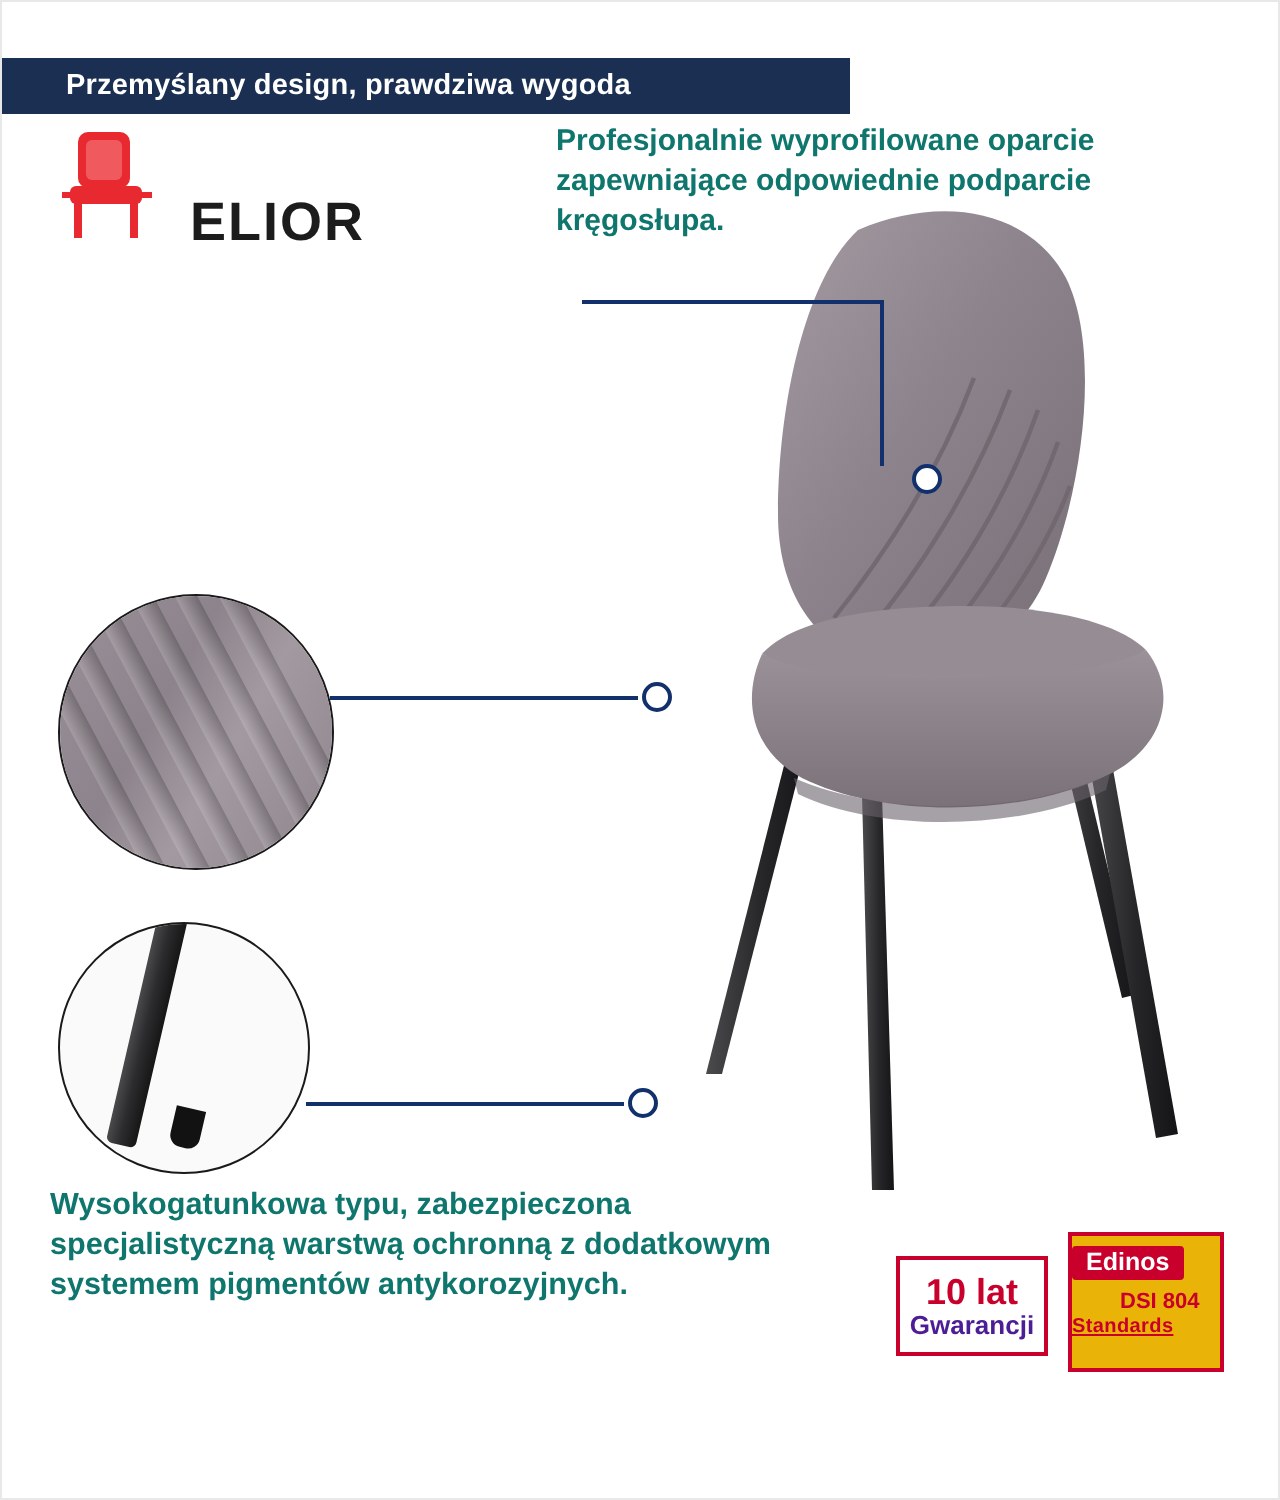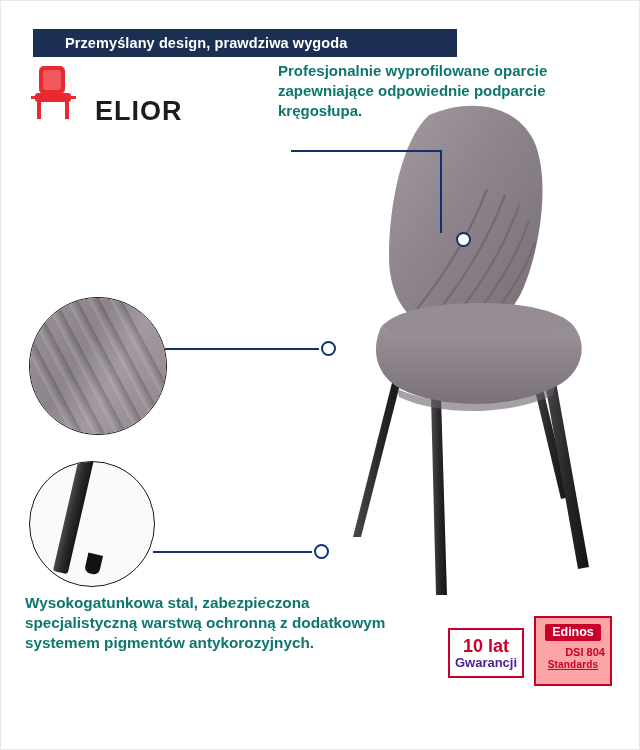--- a/index.html
+++ b/index.html
@@ -28,21 +28,20 @@
     position: absolute;
     left: 0;
     top: 28px;
     width: 424px;
     height: 28px;
     background: #1a2f52;
     display: flex;
     align-items: center;
     padding-left: 32px;
     box-sizing: border-box;
-    margin-left: 32px;
   }
   .banner-text {
     color: #ffffff;
     font-size: 14.5px;
     font-weight: bold;
     letter-spacing: 0.1px;
     white-space: nowrap;
   }
 
   
@@ -210,24 +209,23 @@
     font-size: 13px;
     font-weight: bold;
   }
   .badge-edinos {
     position: absolute;
     left: 533px;
     top: 615px;
     width: 78px;
     height: 70px;
     border: 2px solid #c9002b;
-    background: #fca5a5;
+    background: #eab308;
     box-sizing: border-box;
     padding-top: 4px;
-    text-align: center;
   }
   .badge-edinos .e1 {
     display: inline-block;
     background: #c9002b;
     color: #ffffff;
     font-size: 12.5px;
     font-weight: bold;
     padding: 1px 7px 2px 7px;
     border-radius: 2px;
   }
@@ -321,21 +319,21 @@
     <polyline points="290,150 440,150 440,232" fill="none" stroke="#12306b" stroke-width="2"></polyline>
     <line x1="164" y1="348" x2="318" y2="348" stroke="#12306b" stroke-width="2"></line>
     <line x1="152" y1="551" x2="311" y2="551" stroke="#12306b" stroke-width="2"></line>
   </svg>
 
   <div class="marker marker-back"></div>
   <div class="marker marker-seat"></div>
   <div class="marker marker-leg"></div>
 
   <div class="txt txt-top-right">Profesjonalnie wyprofilowane oparcie zapewniające odpowiednie podparcie kręgosłupa.</div>
-  <div class="txt txt-steel">Wysokogatunkowa stal, zabezpieczona specjalistyczną warstwą ochronną z dodatkowym systemem pigmentów antykorozyjnych.</div>
+  <div class="txt txt-steel">Wysokogatunkowa typu, zabezpieczona specjalistyczną warstwą ochronną z dodatkowym systemem pigmentów antykorozyjnych.</div>
 
   <div class="detail-circle circle-fabric">
     <div class="velvet">
       <div class="stripe" style="left:6px;"></div>
       <div class="stripe" style="left:28px;"></div>
       <div class="stripe" style="left:50px;"></div>
       <div class="stripe" style="left:72px;"></div>
       <div class="stripe" style="left:94px;"></div>
       <div class="stripe" style="left:116px;"></div>
     </div>

